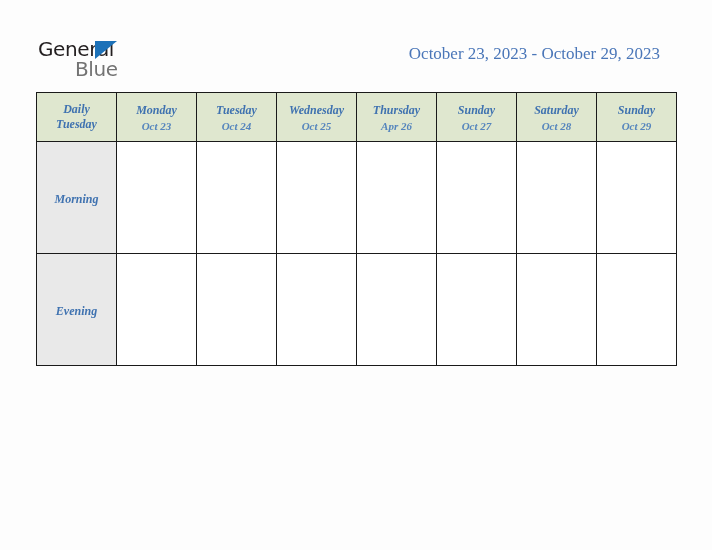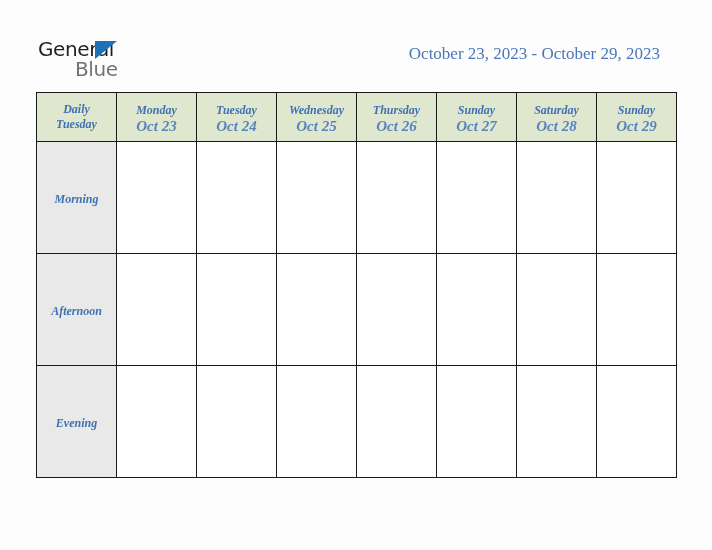--- a/index.html
+++ b/index.html
@@ -133,21 +133,21 @@
     font-style: italic;
     font-weight: bold;
     font-size: 12px;
     color: #3f72b0;
     line-height: 16px;
   }
   .day-date {
     display: block;
     font-family: "Liberation Serif", serif;
     font-style: italic;
-    font-size: 15px;
+    font-size: 11px;
     color: #5585bd;
     line-height: 14px;
     margin-top: 1px;
   }
 
   
   .row-label {
     background: #e9e9e9;
     text-align: center;
     vertical-align: middle;
@@ -207,21 +207,21 @@
       <th class="hdr-cell">
         <span class="day-name">Tuesday</span>
         <span class="day-date">Oct 24</span>
       </th>
       <th class="hdr-cell">
         <span class="day-name">Wednesday</span>
         <span class="day-date">Oct 25</span>
       </th>
       <th class="hdr-cell">
         <span class="day-name">Thursday</span>
-        <span class="day-date">Oct 26</span>
+        <span class="day-date">Apr 26</span>
       </th>
       <th class="hdr-cell">
         <span class="day-name">Sunday</span>
         <span class="day-date">Oct 27</span>
       </th>
       <th class="hdr-cell">
         <span class="day-name">Saturday</span>
         <span class="day-date">Oct 28</span>
       </th>
       <th class="hdr-cell">
@@ -238,32 +238,20 @@
       <td class="slot-cell"></td>
       <td class="slot-cell"></td>
       <td class="slot-cell"></td>
       <td class="slot-cell"></td>
       <td class="slot-cell"></td>
       <td class="slot-cell"></td>
       <td class="slot-cell"></td>
     </tr>
     <tr>
       <td class="row-label">
-        <span>Afternoon</span>
-      </td>
-      <td class="slot-cell"></td>
-      <td class="slot-cell"></td>
-      <td class="slot-cell"></td>
-      <td class="slot-cell"></td>
-      <td class="slot-cell"></td>
-      <td class="slot-cell"></td>
-      <td class="slot-cell"></td>
-    </tr>
-    <tr>
-      <td class="row-label">
         <span>Evening</span>
       </td>
       <td class="slot-cell"></td>
       <td class="slot-cell"></td>
       <td class="slot-cell"></td>
       <td class="slot-cell"></td>
       <td class="slot-cell"></td>
       <td class="slot-cell"></td>
       <td class="slot-cell"></td>
     </tr>

